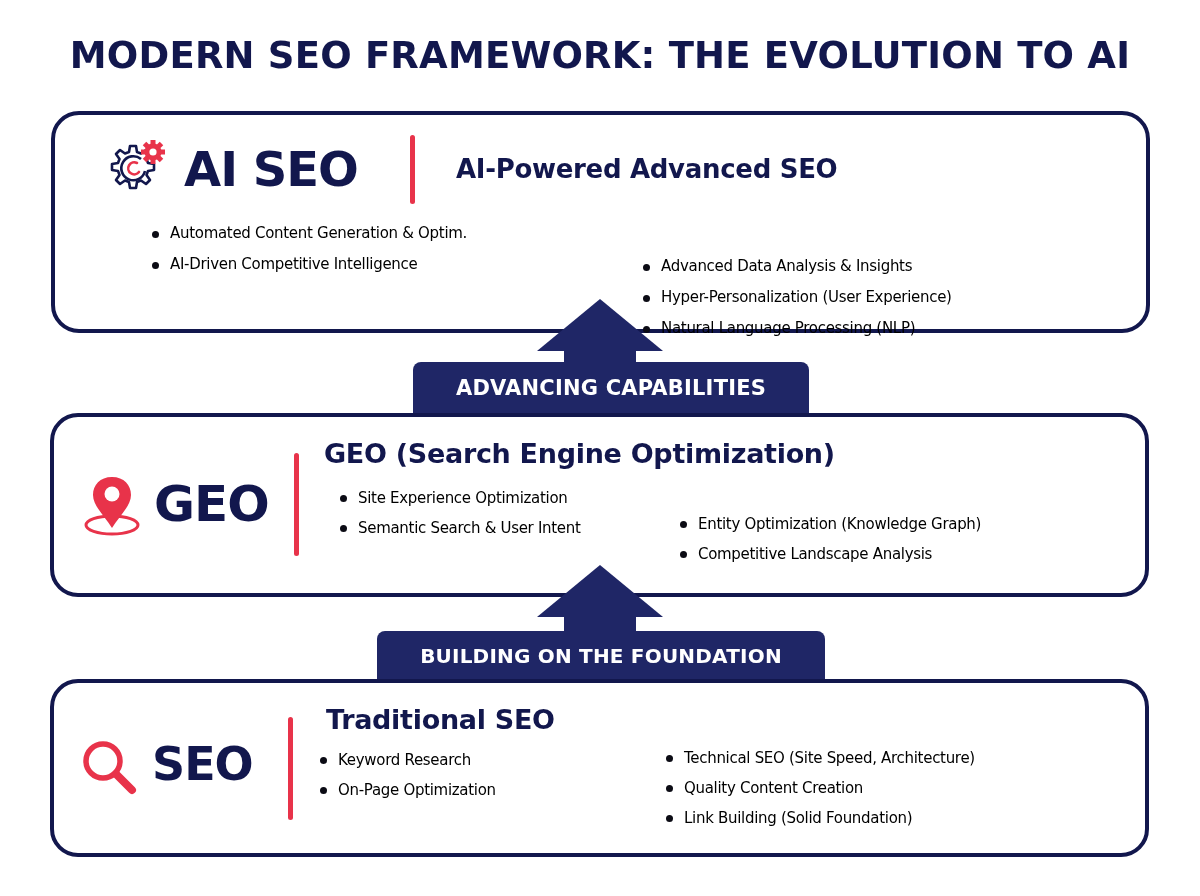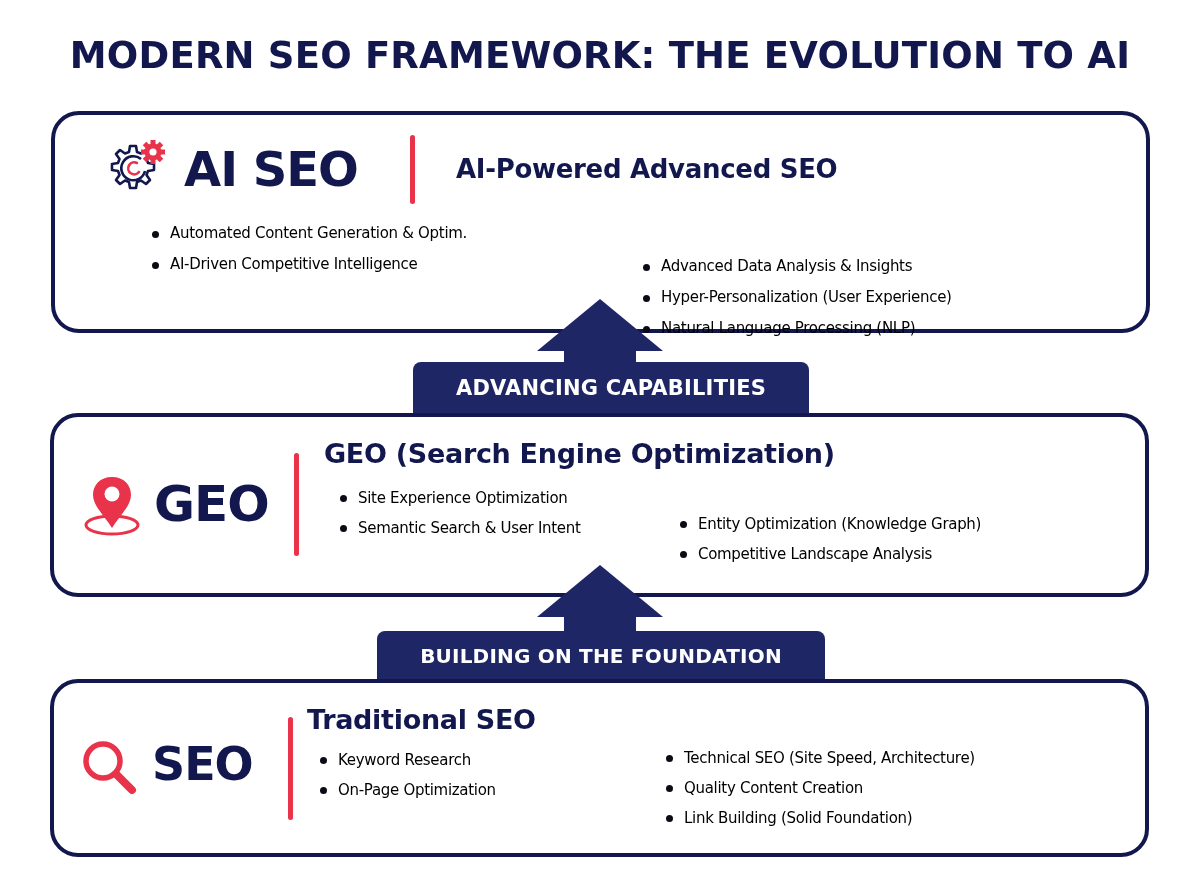--- a/index.html
+++ b/index.html
@@ -143,21 +143,21 @@
 
 <svg class="abs" style="left:80px; top:738px;" width="60" height="60" viewBox="0 0 60 60">
   <circle cx="23" cy="23" r="17" fill="none" stroke="#e8334a" stroke-width="5.5"></circle>
   <line x1="36" y1="36" x2="52" y2="52" stroke="#e8334a" stroke-width="8" stroke-linecap="round"></line>
 </svg>
 
 <div class="tier-label" style="left:152px; top:737px; font-size:46px;">SEO</div>
 
 <div class="divider" style="left:288px; top:717px; height:103px;"></div>
 
-<div class="subtitle" style="left:307px; top:704px; font-size:27px;">Traditional SEO</div>
+<div class="subtitle" style="left:326px; top:704px; font-size:27px;">Traditional SEO</div>
 
 <ul class="bullets" style="left:318px; top:745px; line-height:30px;">
   <li>Keyword Research</li>
   <li>On-Page Optimization</li>
 </ul>
 <ul class="bullets" style="left:664px; top:743px; line-height:30px;">
   <li>Technical SEO (Site Speed, Architecture)</li>
   <li>Quality Content Creation</li>
   <li>Link Building (Solid Foundation)</li>
 </ul>

